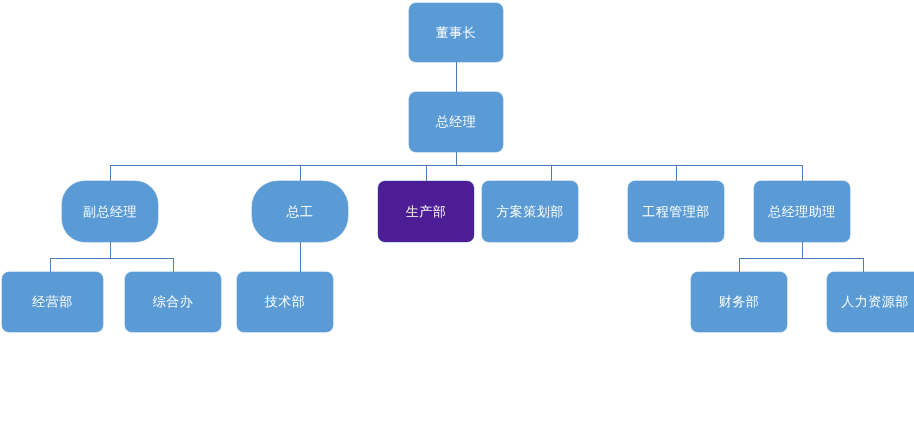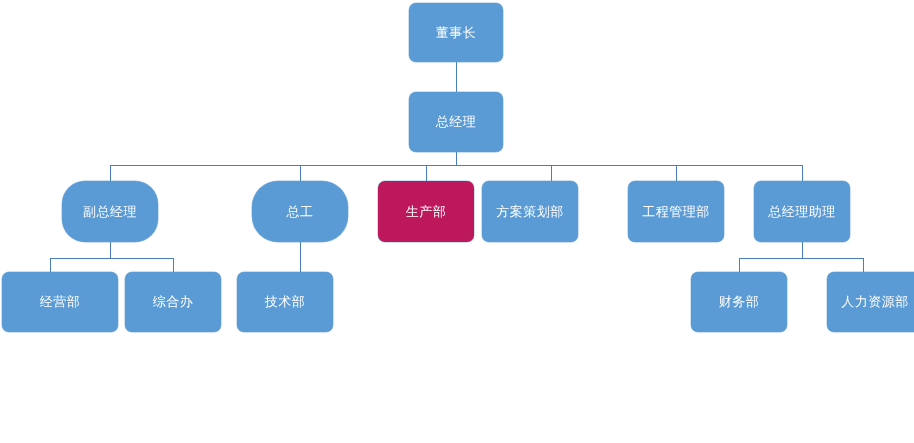--- a/index.html
+++ b/index.html
@@ -77,33 +77,33 @@
       </div>
       <div class="node" style="left: 409px; top: 92px; width: 94px; height: 60px; background: rgb(91, 155, 213); color: rgb(255, 255, 255);">
         <span class="node-label">总经理</span>
       </div>
       <div class="node" style="left: 62px; top: 181px; width: 96px; height: 61px; background: rgb(91, 155, 213); color: rgb(255, 255, 255); border-radius: 23px;">
         <span class="node-label">副总经理</span>
       </div>
       <div class="node" style="left: 252px; top: 181px; width: 96px; height: 61px; background: rgb(91, 155, 213); color: rgb(255, 255, 255); border-radius: 26px;">
         <span class="node-label">总工</span>
       </div>
-      <div class="node" style="left: 378px; top: 181px; width: 96px; height: 61px; background: #be185d; color: rgb(255, 255, 255);">
+      <div class="node" style="left: 378px; top: 181px; width: 96px; height: 61px; background: #4c1d95; color: rgb(255, 255, 255);">
         <span class="node-label">生产部</span>
       </div>
       <div class="node" style="left: 482px; top: 181px; width: 96px; height: 61px; background: rgb(91, 155, 213); color: rgb(255, 255, 255);">
         <span class="node-label">方案策划部</span>
       </div>
       <div class="node" style="left: 628px; top: 181px; width: 96px; height: 61px; background: rgb(91, 155, 213); color: rgb(255, 255, 255);">
         <span class="node-label">工程管理部</span>
       </div>
       <div class="node" style="left: 754px; top: 181px; width: 96px; height: 61px; background: rgb(91, 155, 213); color: rgb(255, 255, 255);">
         <span class="node-label">总经理助理</span>
       </div>
-      <div class="node" style="left: 2px; top: 272px; width: 116px; height: 60px; background: rgb(91, 155, 213); color: rgb(255, 255, 255); text-align: center;">
+      <div class="node" style="left: 2px; top: 272px; width: 101px; height: 60px; background: rgb(91, 155, 213); color: rgb(255, 255, 255); text-align: center;">
         <span class="node-label">经营部</span>
       </div>
       <div class="node" style="left: 125px; top: 272px; width: 96px; height: 60px; background: rgb(91, 155, 213); color: rgb(255, 255, 255); align-items: center;">
         <span class="node-label">综合办</span>
       </div>
       <div class="node" style="left: 237px; top: 272px; width: 96px; height: 60px; background: rgb(91, 155, 213); color: rgb(255, 255, 255);">
         <span class="node-label">技术部</span>
       </div>
       <div class="node" style="left: 691px; top: 272px; width: 96px; height: 60px; background: rgb(91, 155, 213); color: rgb(255, 255, 255);">
         <span class="node-label">财务部</span>

